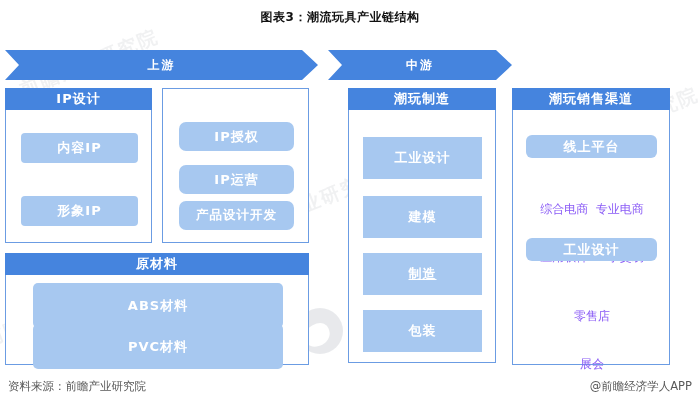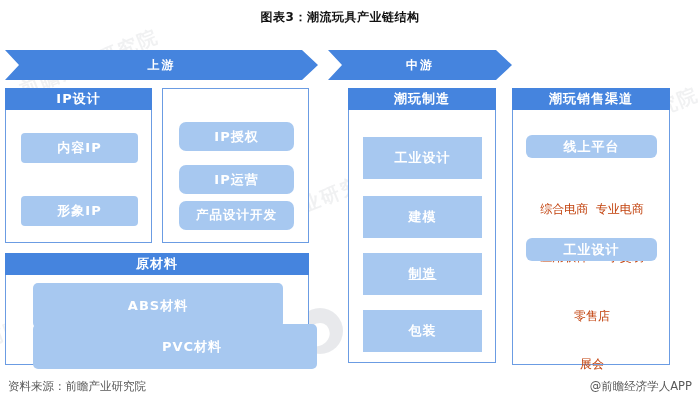--- a/index.html
+++ b/index.html
@@ -33,29 +33,29 @@
     display:flex;align-items:center;justify-content:center;letter-spacing:1px;
   }
   .panel-a{left:5px;top:88px;width:147px;height:155px;}
   .panel-a .chip{left:15px;width:117px;height:30px;border-radius:4px;}
   .chip-a1{top:44px;} .chip-a2{top:107px;}
   .panel-b{left:162px;top:88px;width:147px;height:155px;}
   .panel-b .chip{left:16px;width:115px;height:29px;border-radius:7px;}
   .chip-b1{top:33px;} .chip-b2{top:76px;} .chip-b3{top:112px;font-size:12.5px;}
   .panel-c{left:5px;top:253px;width:304px;height:112px;}
   .panel-c .chip{left:27px;width:250px;height:45px;border-radius:5px;}
-  .chip-c1{top:29px;} .chip-c2{top:70px;padding-left:34px;}
+  .chip-c1{top:29px;} .chip-c2{top:70px;}
   .panel-d{left:348px;top:88px;width:148px;height:275px;}
   .panel-d .chip{left:14px;width:119px;height:42px;border-radius:0;}
   .chip-d1{top:48px;} .chip-d2{top:107px;} .chip-d3{top:164px;text-decoration:underline;} .chip-d4{top:221px;}
   .panel-e{left:512px;top:88px;width:158px;height:277px;}
   .panel-e .chip{left:13px;width:131px;height:23px;border-radius:6px;}
   .chip-e1{top:46px;} .chip-e2{top:149px;}
   .dtext{
-    position:absolute;left:0;width:158px;text-align:center;color:#c2410c;
+    position:absolute;left:0;width:158px;text-align:center;color:#8b5cf6;
     font-size:12px;line-height:16px;white-space:pre;
   }
   .dtext-online{top:80px;}
   .dtext-offline{top:187px;}
   
   .src{position:absolute;top:379px;left:8px;font-size:11.5px;color:#595959;}
   .credit{position:absolute;top:379px;right:6px;font-size:11.5px;color:#595959;}
   
   .wm{
     position:absolute;color:#8a8f98;opacity:.12;font-weight:bold;font-size:19px;

